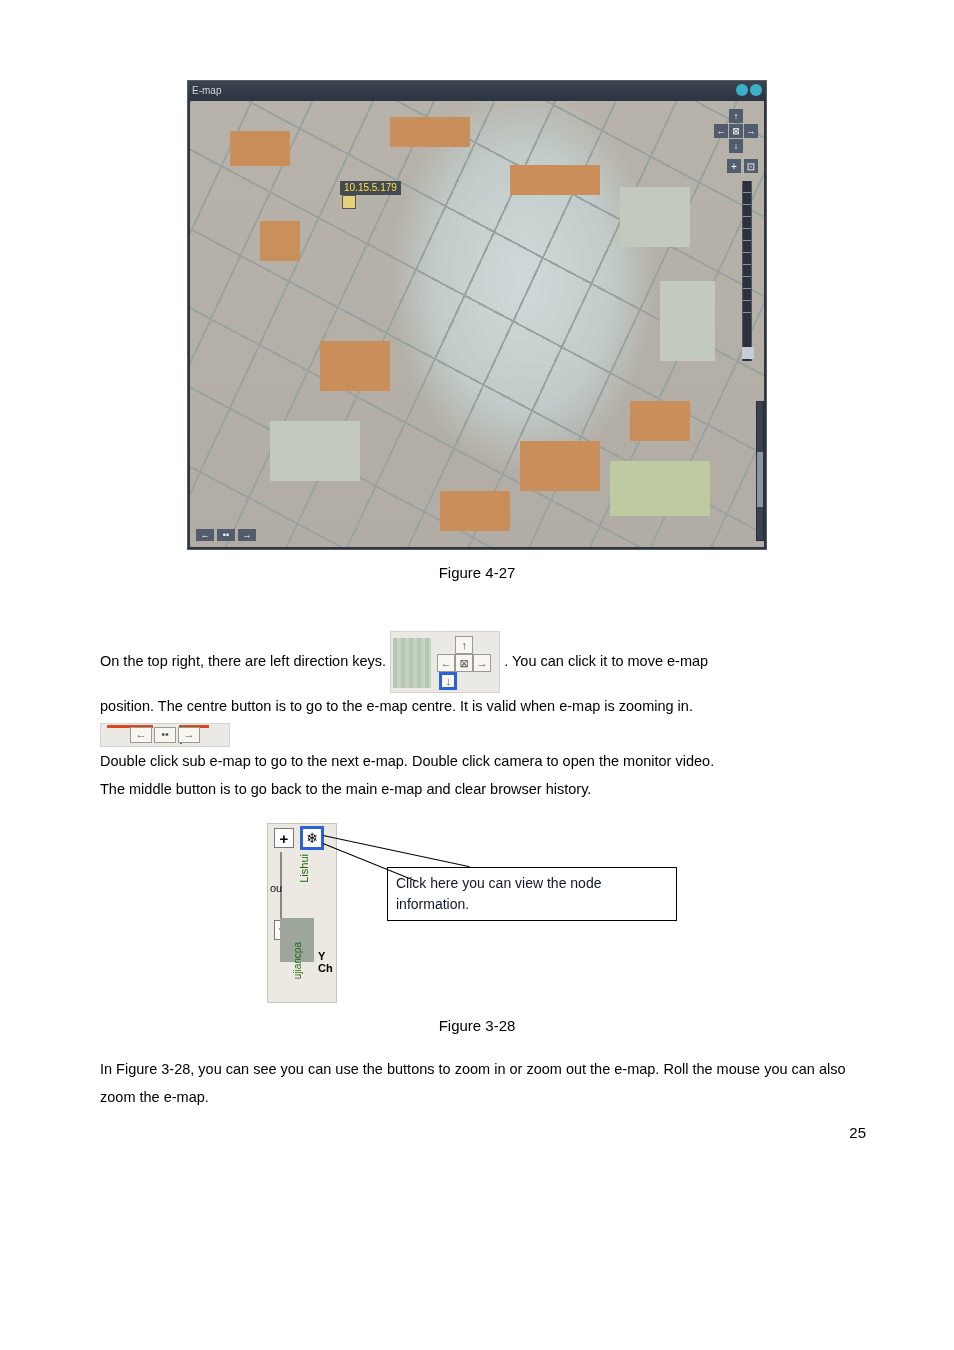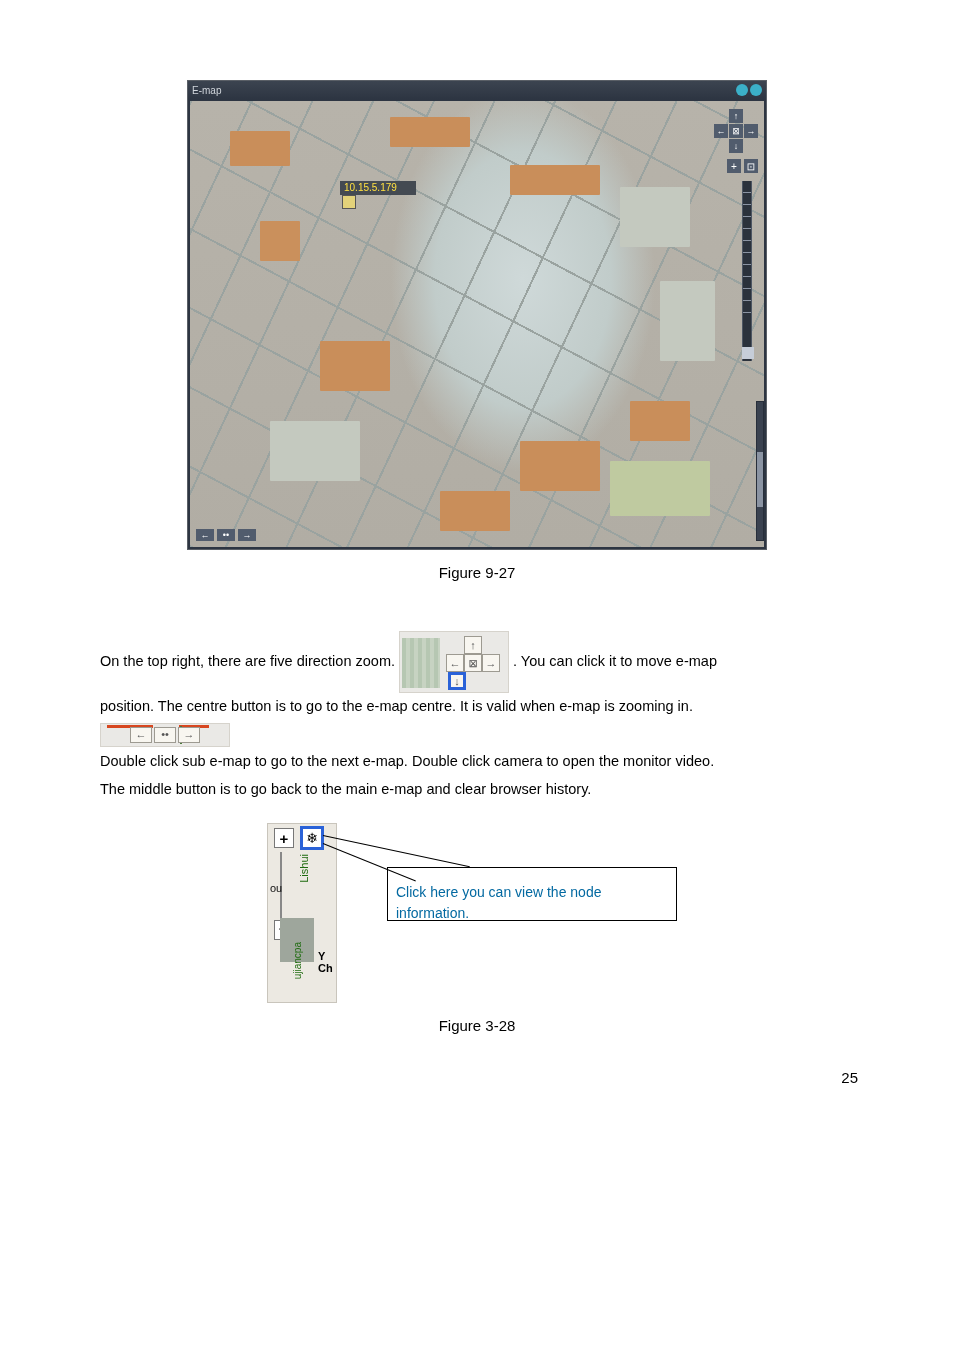--- a/index.html
+++ b/index.html
@@ -64,21 +64,21 @@
     position: absolute;
     border-radius: 1px;
   }
 
   .ip-tag {
     position: absolute;
     left: 150px; top: 80px;
     background: #444a52;
     color: #ffe040;
     font-size: 10px;
-    padding: 1px 19px 2px 4px;
+    padding: 1px 4px 2px 4px;
   }
   .ip-pin {
     position: absolute;
     left: 152px; top: 94px;
     width: 14px; height: 14px;
     background: #e3d27a;
     border: 1px solid #555;
   }
 
   .dir-cluster {
@@ -323,23 +323,23 @@
     font-size:17px;font-weight:bold;
   }
   .fig28-ych {
     position:absolute; left: 50px; top: 126px; font-size:11px; font-weight:bold;
   }
   .fig28-callout {
     position: absolute;
     left: 120px; top: 44px;
     width: 290px; height: 54px;
     border: 1px solid #000;
-    padding: 14px 8px;
+    padding: 5px 8px;
     font-size: 14px;
-    color: #0369a1;
+    color: #0f172a;
     line-height: 1.5;
   }
   .fig28-leader1 {
     position: absolute;
     left: 56px; top: 12px;
     width: 150px; height: 1px;
     background: #000;
     transform-origin: left center;
     transform: rotate(12deg);
   }
@@ -348,21 +348,21 @@
     left: 56px; top: 20px;
     width: 100px; height: 1px;
     background: #000;
     transform-origin: left center;
     transform: rotate(22deg);
   }
 
   .page-number {
     position: absolute;
     bottom: 30px;
-    right: 96px;
+    right: 88px;
     font-size: 15px;
   }
 </style>
 </head>
 <body>
 
 <div class="page">
 
   <div class="emap-window">
     <div class="emap-titlebar">
@@ -427,24 +427,24 @@
       </div>
 
       <div class="browser-nav">
         <span class="b">←</span>
         <span class="b">••</span>
         <span class="b">→</span>
       </div>
     </div>
   </div>
 
-  <div class="caption">Figure 9-27</div>
+  <div class="caption">Figure 4-27</div>
 
   <p class="body-text">
-    <span>On the top right, there are five direction zoom. </span>
+    <span>On the top right, there are left direction keys. </span>
     <span class="inline-dir-keys">
       <span class="mapbit"></span>
       <span class="mkgrid">
         <span class="kc" style="visibility:hidden"></span>
         <span class="kc">↑</span>
         <span class="kc" style="visibility:hidden"></span>
         <span class="kc">←</span>
         <span class="kc">⊠</span>
         <span class="kc">→</span>
         <span class="kc" style="visibility:hidden"></span>
@@ -486,15 +486,16 @@
         <span>Y</span><br><span>Ch</span>
       </div>
     </div>
     <div class="fig28-leader1"></div>
     <div class="fig28-leader2"></div>
     <div class="fig28-callout">Click here you can view the node information.</div>
   </div>
 
   <div class="caption" style="margin-bottom:22px">Figure 3-28</div>
 
+  <p class="body-text">In Figure 3-28, you can see you can use the buttons to zoom in or zoom out the e-map. Roll the mouse you can also zoom the e-map.</p>
 
   <div class="page-number">25</div>
 </div>
 
 </body></html>

